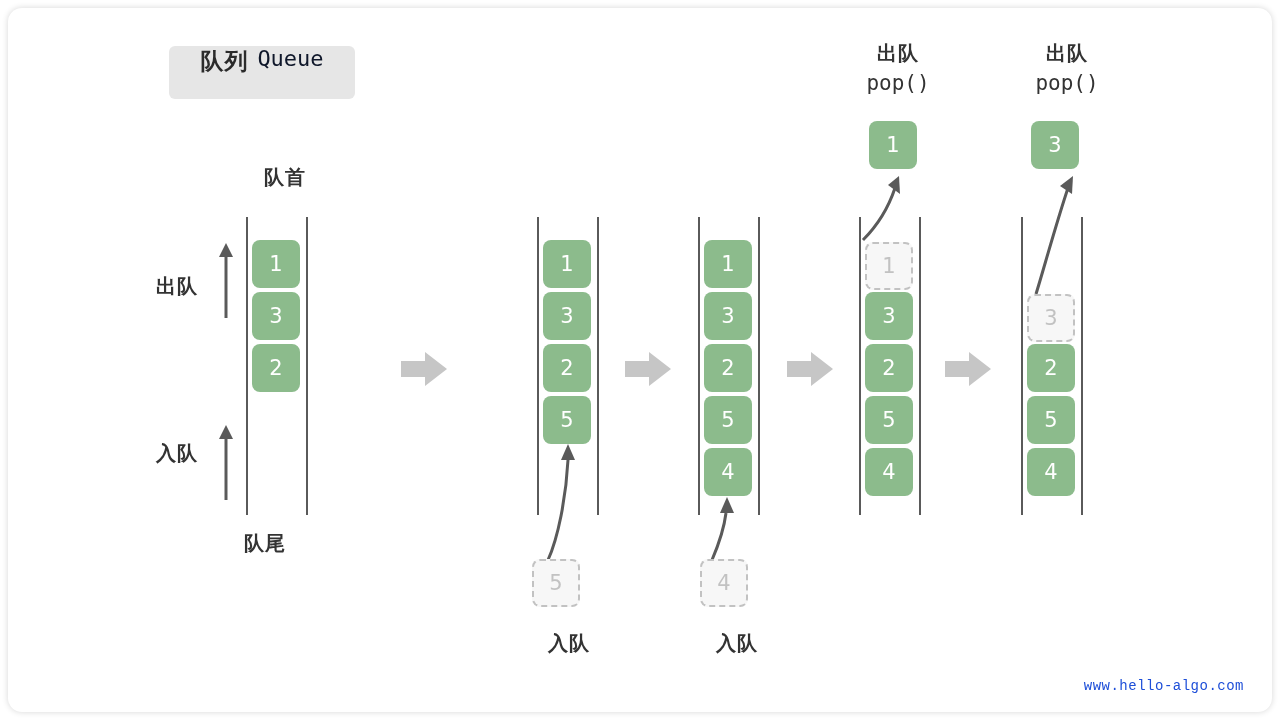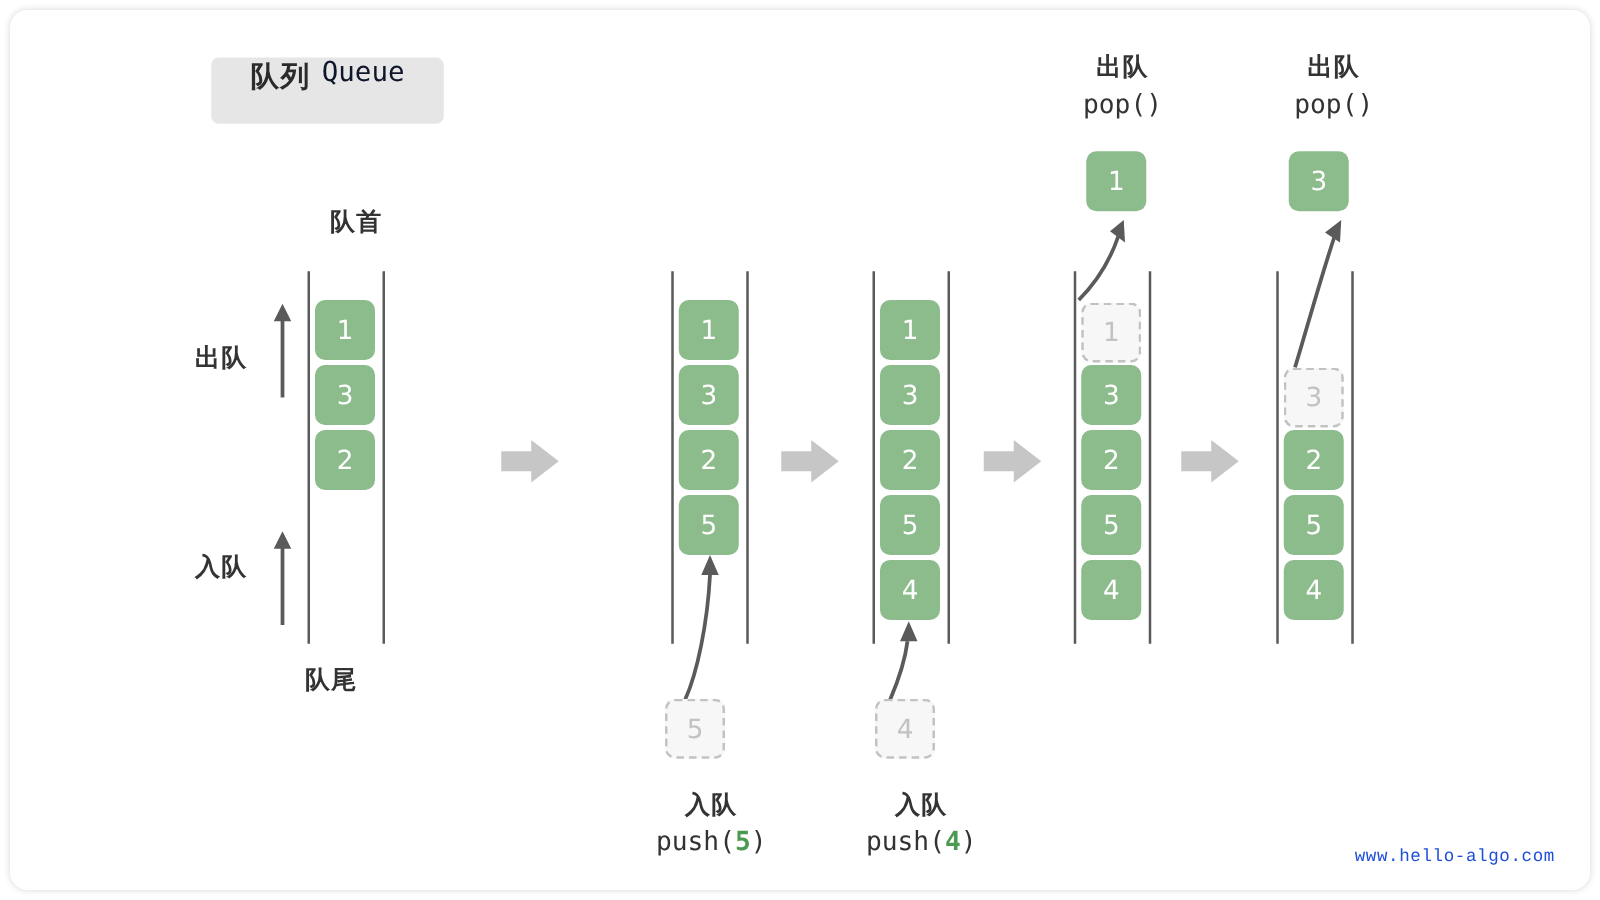--- a/index.html
+++ b/index.html
@@ -154,21 +154,20 @@
 
   <svg class="abs" style="left:520px; top:430px;" width="80" height="125">
     <path d="M20 122 C30 100, 38 60, 40 22" stroke="#5a5a5a" stroke-width="3" fill="none"></path>
     <path d="M40 6 L47 22 L33 22 Z" fill="#5a5a5a"></path>
   </svg>
 
   <div class="abs box ghost" style="left:524px; top:551px;">5</div>
 
   <div class="abs op-label" style="left:466px; top:620px; width:190px;">
     <span class="cn">入队</span>
-    <span class="code"><span>push(</span><span class="num">5</span><span>)</span></span>
   </div>
 
   <svg class="abs" style="left:617px; top:343px;" width="48" height="36">
     <path d="M0 10 L24 10 L24 1 L46 18 L24 35 L24 26 L0 26 Z" fill="#c6c6c6"></path>
   </svg>
 
   <div class="abs rail" style="left:690px; top:209px; height:298px;"></div>
   <div class="abs rail" style="left:750px; top:209px; height:298px;"></div>
 
   <div class="abs" style="left:696px; top:232px;">
@@ -181,21 +180,20 @@
 
   <svg class="abs" style="left:688px; top:483px;" width="70" height="72">
     <path d="M16 69 C22 55, 28 38, 30 22" stroke="#5a5a5a" stroke-width="3" fill="none"></path>
     <path d="M31 6 L38 22 L24 22 Z" fill="#5a5a5a"></path>
   </svg>
 
   <div class="abs box ghost" style="left:692px; top:551px;">4</div>
 
   <div class="abs op-label" style="left:634px; top:620px; width:190px;">
     <span class="cn">入队</span>
-    <span class="code"><span>push(</span><span class="num">4</span><span>)</span></span>
   </div>
 
   <svg class="abs" style="left:779px; top:343px;" width="48" height="36">
     <path d="M0 10 L24 10 L24 1 L46 18 L24 35 L24 26 L0 26 Z" fill="#c6c6c6"></path>
   </svg>
 
   <div class="abs op-label" style="left:807px; top:30px; width:166px;">
     <span class="cn">出队</span>
     <span class="code"><span>pop(</span><span class="num"></span><span>)</span></span>
   </div>

